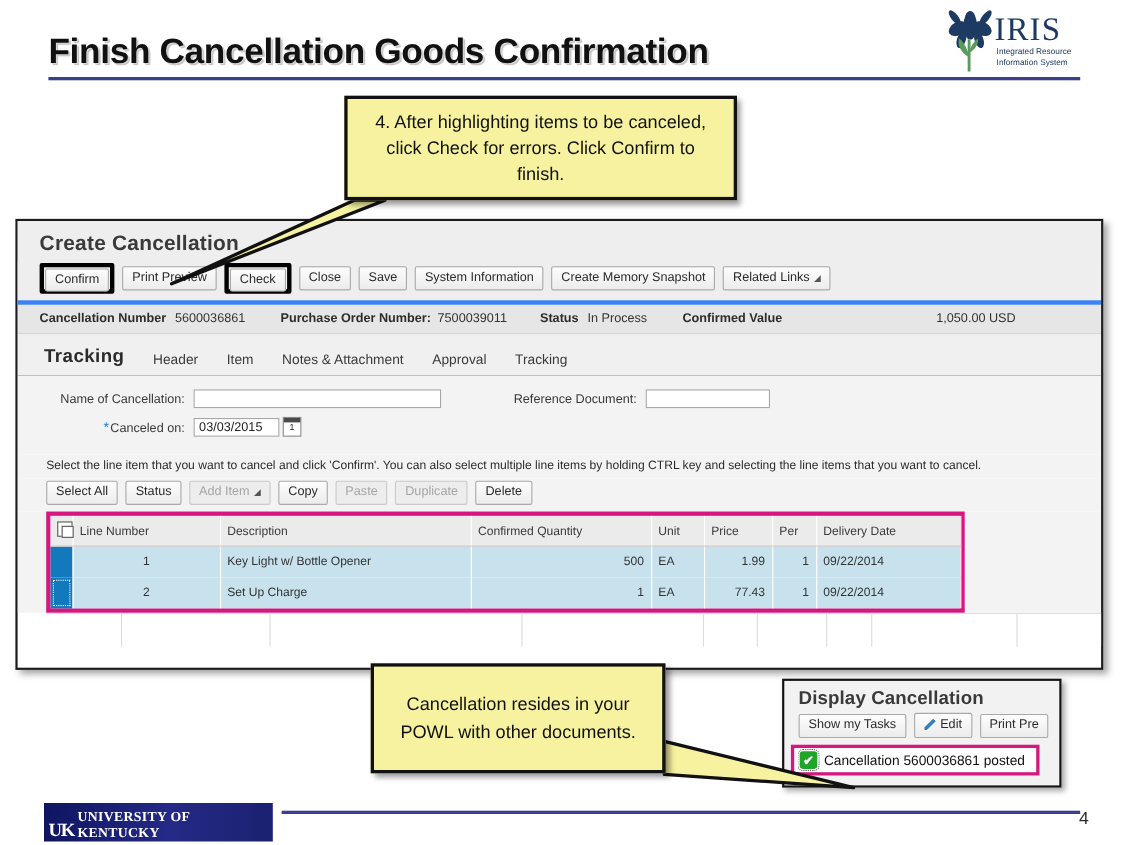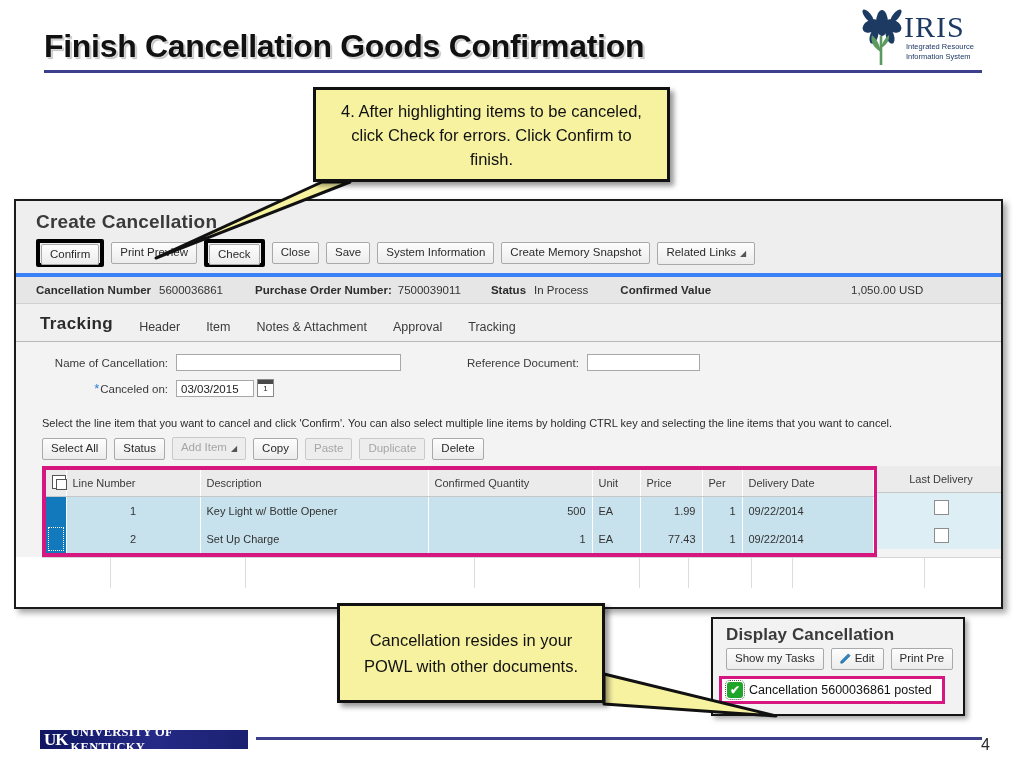--- a/index.html
+++ b/index.html
@@ -218,23 +218,23 @@
     color:#fff; font-size:12px; font-weight:bold; line-height:16px;
     outline:1px dotted #555; outline-offset:1px;
   }
   .pencil-ico{
     display:inline-block; width:12px; height:12px; position:relative; vertical-align:-2px;
     margin-right:3px;
   }
 
   
   #uk-logo{
-    position:absolute; left:40px; top:730px; width:208px; height:19px;
+    position:absolute; left:40px; top:730px; width:208px; height:35px;
     background:linear-gradient(90deg,#0f1560 0%,#242a86 55%,#1b2170 100%);
-    display:flex; align-items:center;
+    display:flex; align-items:flex-end;
   }
   #uk-mark{
     font-family:"Liberation Serif", serif;
     font-size:17px; font-weight:bold; color:#ffffff; padding-left:4px; letter-spacing:-1px;
   }
   #uk-name{
     font-family:"Liberation Serif", serif;
     font-size:12.5px; font-weight:bold; color:#ffffff; letter-spacing:.3px; margin-left:3px;
   }
   #footer-rule{
@@ -398,29 +398,20 @@
             <td class="num">1</td>
             <td>EA</td>
             <td class="num">77.43</td>
             <td class="num">1</td>
             <td>09/22/2014</td>
           </tr>
         </tbody>
       </table>
     </div>
 
-    <div id="tbl-right">
-      <div class="hdr">Last Delivery</div>
-      <div class="cell">
-          <span class="chk"></span>
-        </div>
-      <div class="cell">
-          <span class="chk"></span>
-        </div>
-    </div>
   </div>
 
   <div id="tbl-empty">
     <div class="c" style="width:68px"></div>
     <div class="c" style="width:134px"></div>
     <div class="c" style="width:228px"></div>
     <div class="c" style="width:164px"></div>
     <div class="c" style="width:48px"></div>
     <div class="c" style="width:62px"></div>
     <div class="c" style="width:40px"></div>

